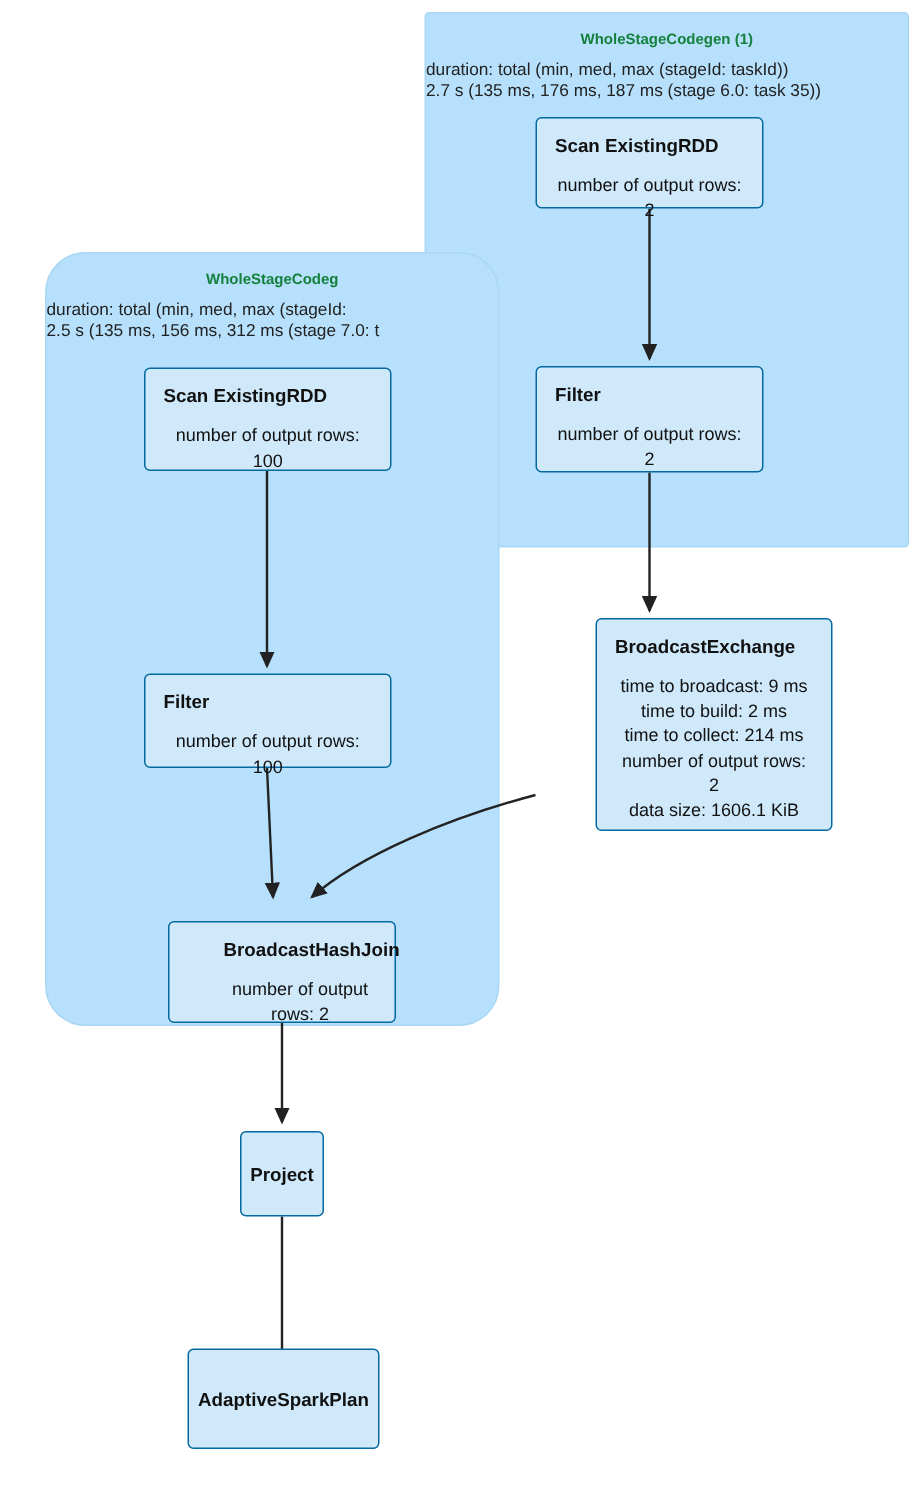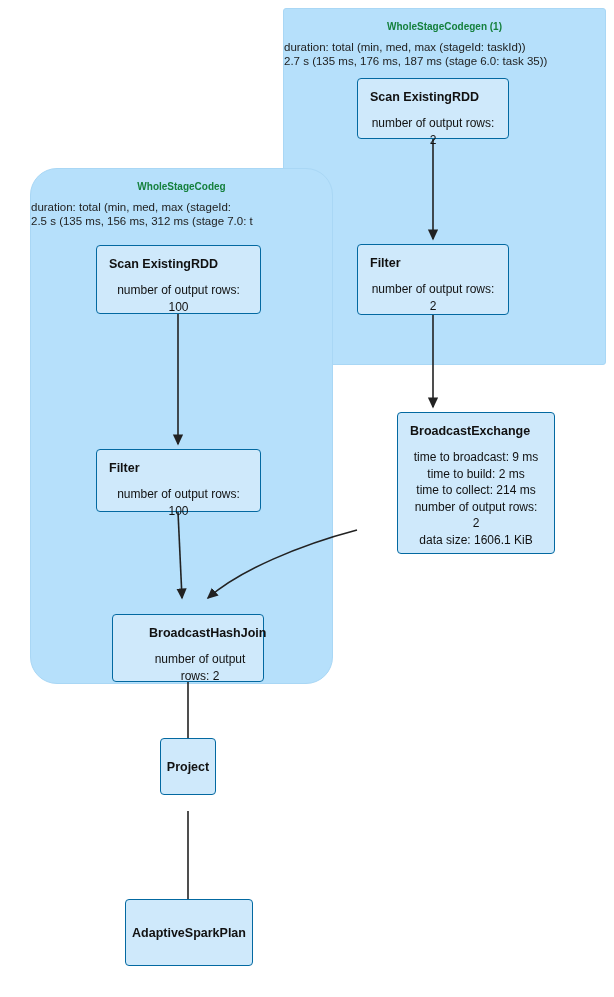--- a/index.html
+++ b/index.html
@@ -148,21 +148,21 @@
 time to collect: 214 ms
 number of output rows: 2
 data size: 1606.1 KiB</div>
   </div>
 
   <div class="node" style="left:112px; top:614px; width:152px; height:68px;padding-left:36px;">
     <div class="node-title">BroadcastHashJoin</div>
     <div class="node-metrics">number of output rows: 2</div>
   </div>
 
-  <div class="node centered" style="left:160px; top:738px; width:56px; height:57px;">
+  <div class="node centered" style="left:160px; top:754px; width:56px; height:57px;">
     <div class="node-title">Project</div>
   </div>
 
   <div class="node centered" style="left:125px; top:899px; width:128px; height:67px;">
     <div class="node-title">AdaptiveSparkPlan</div>
   </div>
 
 </div>
 
 </body></html>

